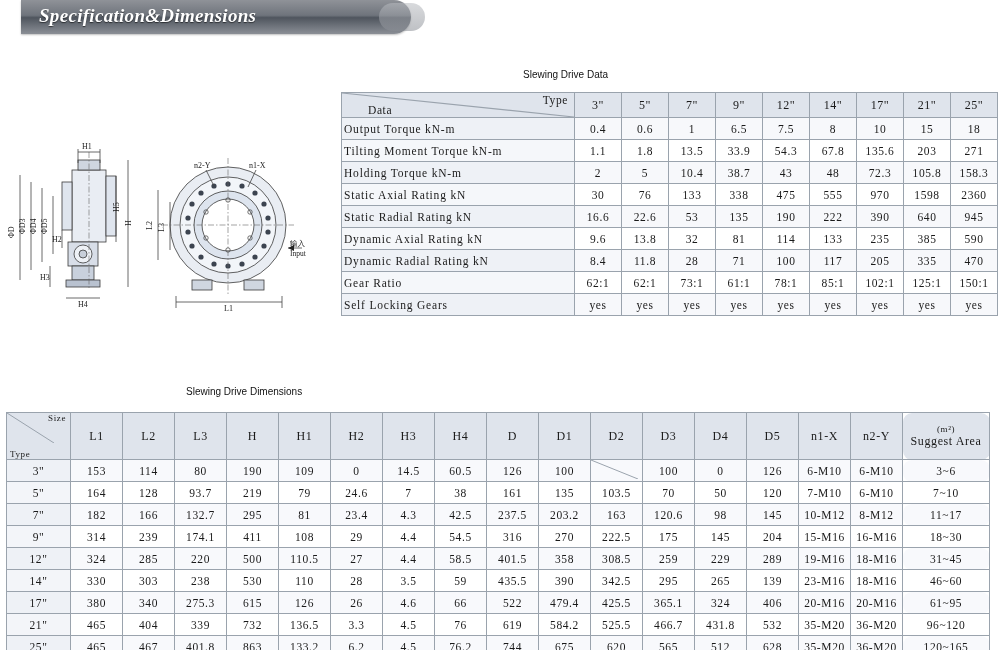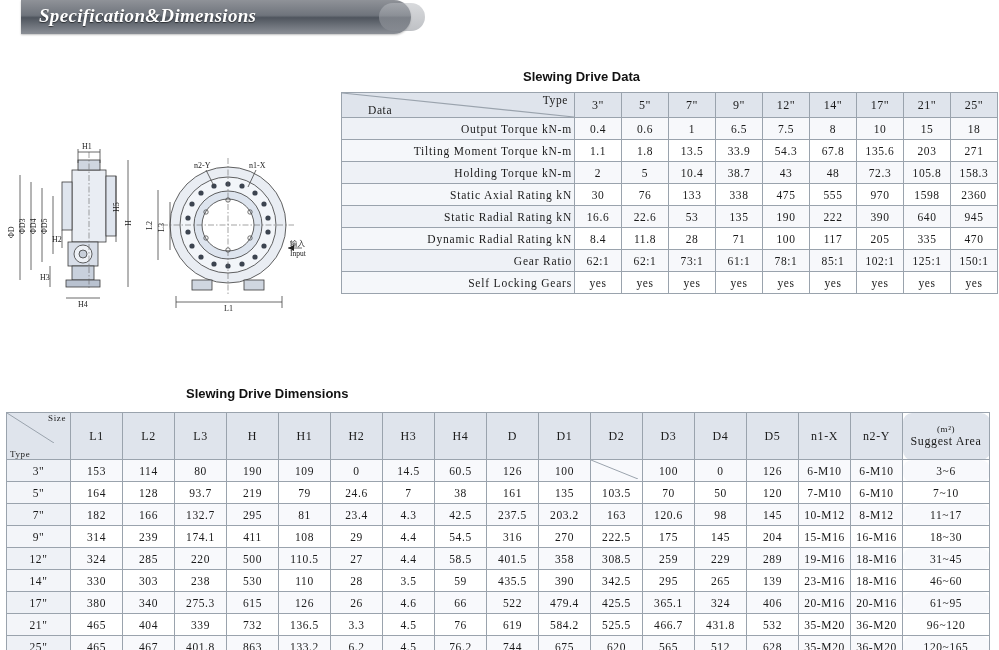--- a/index.html
+++ b/index.html
@@ -33,21 +33,21 @@
     color:#ffffff;letter-spacing:.3px;
     text-shadow:0 1px 1px rgba(0,0,0,.55);
     white-space:nowrap;
     z-index:2;
   }
 
   
   .caption{
     position:absolute;
     font-family:"Liberation Sans", sans-serif;
-    font-size:13px;font-weight:bold;color:#111;
+    font-size:10px;font-weight:normal;color:#111;
   }
   #cap-data{left:523px;top:69px;}
   #cap-dim{left:186px;top:386px;}
 
   
   .drawing{position:absolute;left:6px;top:130px;width:320px;height:190px;}
   .drawing svg{display:block;}
 
   
   table{border-collapse:collapse;}
@@ -62,21 +62,21 @@
     text-align:center;
     padding:1px 2px;
     white-space:nowrap;
     font-weight:normal;
     letter-spacing:.6px;
   }
   
   #data-table{left:341px;top:92px;}
   #data-table td{height:19px;}
   #data-table .rowlabel{
-    text-align:right;width:228px;
+    text-align:left;width:228px;
     background:#eef1f6;
     letter-spacing:.8px;
   }
   #data-table .hdr{
     background:#dfe4ec;height:22px;width:42px;
     font-size:12px;
   }
   #data-table .val{width:42px;background:#f7f8fb;}
   #data-table tr:nth-child(even) .val{background:#ffffff;}
   #data-table tr:nth-child(even) .rowlabel{background:#f5f7fa;}
@@ -301,20 +301,32 @@
         <td class="rowlabel">Static Radial Rating  kN</td>
         <td class="val">16.6</td>
         <td class="val">22.6</td>
         <td class="val">53</td>
         <td class="val">135</td>
         <td class="val">190</td>
         <td class="val">222</td>
         <td class="val">390</td>
         <td class="val">640</td>
         <td class="val">945</td>
+      </tr>
+      <tr>
+        <td class="rowlabel">Dynamic Axial Rating  kN</td>
+        <td class="val">9.6</td>
+        <td class="val">13.8</td>
+        <td class="val">32</td>
+        <td class="val">81</td>
+        <td class="val">114</td>
+        <td class="val">133</td>
+        <td class="val">235</td>
+        <td class="val">385</td>
+        <td class="val">590</td>
       </tr>
       <tr>
         <td class="rowlabel">Dynamic Radial Rating kN</td>
         <td class="val">8.4</td>
         <td class="val">11.8</td>
         <td class="val">28</td>
         <td class="val">71</td>
         <td class="val">100</td>
         <td class="val">117</td>
         <td class="val">205</td>

